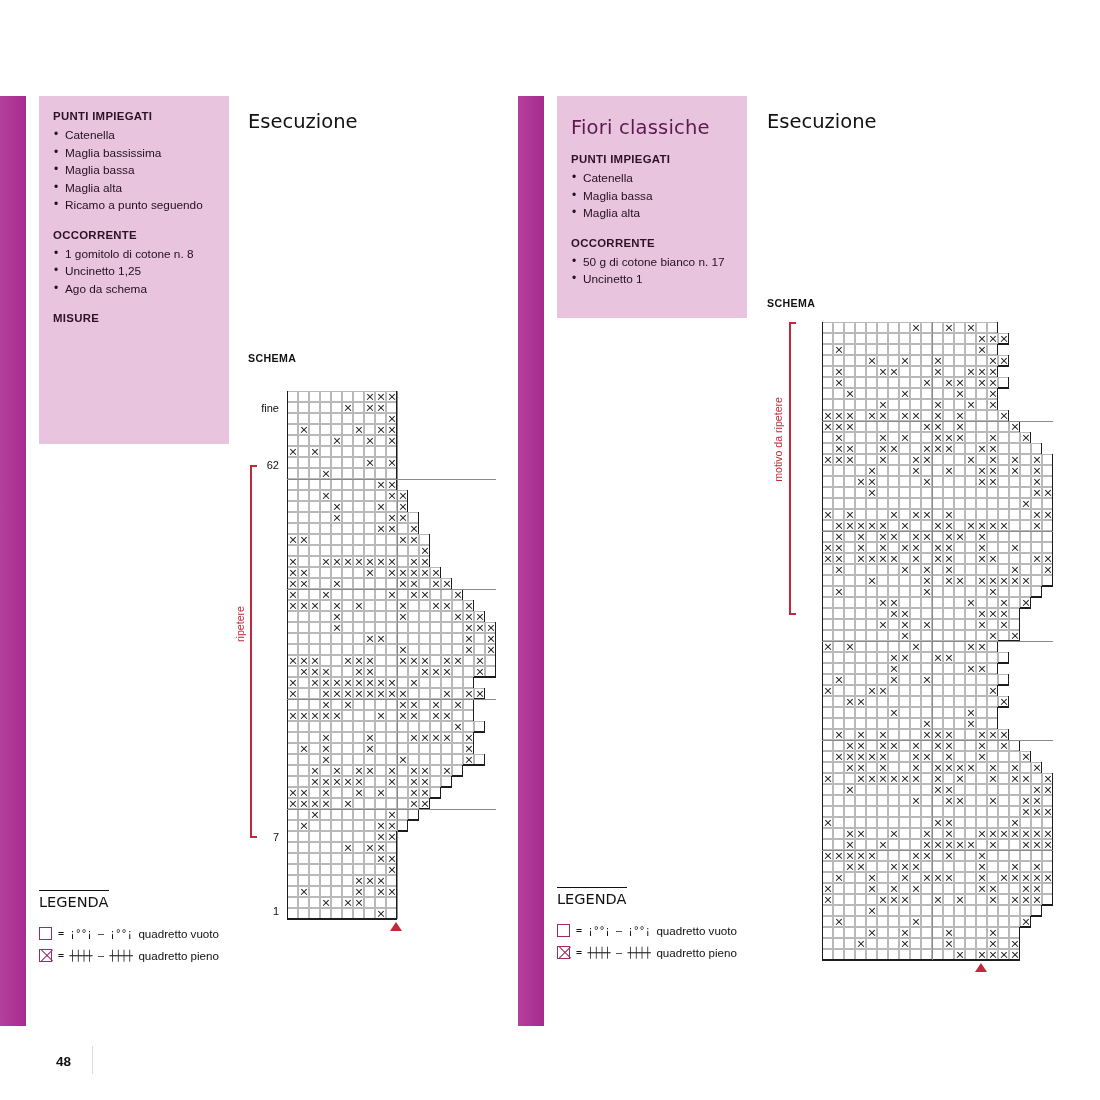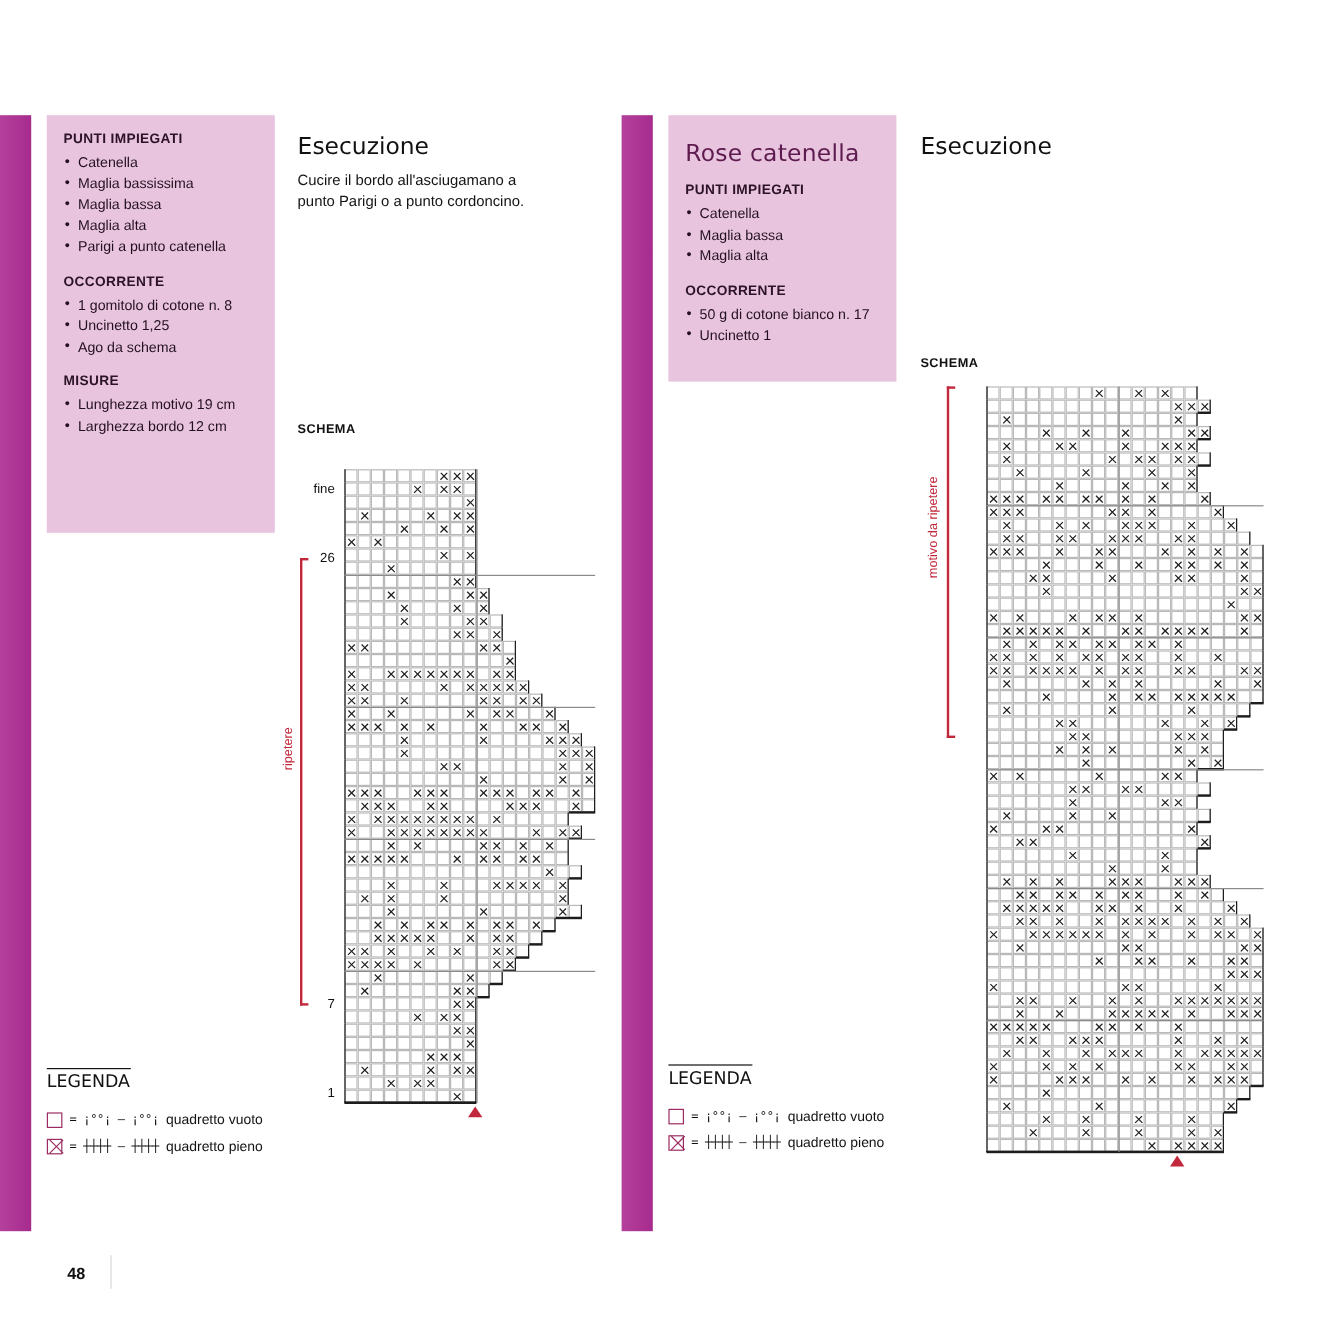--- a/index.html
+++ b/index.html
@@ -222,46 +222,41 @@
 <div class="bar" id="bar-right"></div>
 
 <div class="panel" id="panel-left">
 
   <h4>PUNTI IMPIEGATI</h4>
   <ul>
     <li>Catenella</li>
     <li>Maglia bassissima</li>
     <li>Maglia bassa</li>
     <li>Maglia alta</li>
-    <li>Parigi a punto catenella</li>
+    <li>Ricamo a punto seguendo</li>
   </ul>
 
   <h4>OCCORRENTE</h4>
   <ul>
     <li>1 gomitolo di cotone n. 8</li>
     <li>Uncinetto 1,25</li>
     <li>Ago da schema</li>
   </ul>
 
   <h4>MISURE</h4>
-  <ul>
-    <li>Lunghezza motivo 19 cm</li>
-    <li>Larghezza bordo 12 cm</li>
-  </ul>
 </div>
 
 <div class="exec" id="exec-left">
   <div class="exec-title">Esecuzione</div>
-  <p>Cucire il bordo all'asciugamano a punto Parigi o a punto cordoncino.</p>
 </div>
 
 <div class="schema-label" id="schema-label-left">SCHEMA</div>
 
 <div class="panel" id="panel-right">
-  <div class="panel-title">Rose catenella</div>
+  <div class="panel-title">Fiori classiche</div>
 
   <h4>PUNTI IMPIEGATI</h4>
   <ul>
     <li>Catenella</li>
     <li>Maglia bassa</li>
     <li>Maglia alta</li>
   </ul>
 
   <h4>OCCORRENTE</h4>
   <ul>
@@ -988,21 +983,21 @@
       <div class="majorline" style="background: rgb(29, 29, 29); left: 187px; top: 307.25px; width: 11px; height: 1.5px;"></div>
       <div class="majorline" style="background: rgb(29, 29, 29); left: 187px; top: 285.25px; width: 22px; height: 1.5px;"></div>
       <div class="majorline" style="background: rgb(29, 29, 29); left: 0px; top: 526.5px; width: 110px; height: 1.5px;"></div>
       <div class="majorline" style="left: 0px; top: 418px; width: 209px; height: 1px;"></div>
       <div class="majorline" style="left: 0px; top: 308px; width: 209px; height: 1px;"></div>
       <div class="majorline" style="left: 0px; top: 198px; width: 209px; height: 1px;"></div>
       <div class="majorline" style="left: 0px; top: 88px; width: 209px; height: 1px;"></div>
       <div class="majorline" style="left: 110px; top: 0px; width: 1px; height: 528px;"></div>
     </div>
     <div class="rowlabel" style="left: -50px; top: 11px; width: 42px;">fine</div>
-    <div class="rowlabel" style="left: -28px; top: 68px; width: 20px;">26</div>
+    <div class="rowlabel" style="left: -28px; top: 68px; width: 20px;">62</div>
     <div class="rowlabel" style="left: -28px; top: 440px; width: 20px;">7</div>
     <div class="rowlabel" style="left: -28px; top: 514px; width: 20px;">1</div>
     <div class="bracket" style="left: -37px; top: 74px; height: 373px;"></div>
     <div class="bracket-label" style="left: -53px; top: 215px;">ripetere</div>
     <div class="tri" style="left: 103px; top: 531px;"></div>
   </div>
 <div class="chart" id="chart-right" style="left: 822px; top: 322px;">
     <div class="grid-wrap" style="width: 231px; height: 638px;">
       <div class="cell" style="left: 0px; top: 627px; width: 11px; height: 11px;"></div>
       <div class="cell" style="left: 11px; top: 627px; width: 11px; height: 11px;"></div>

